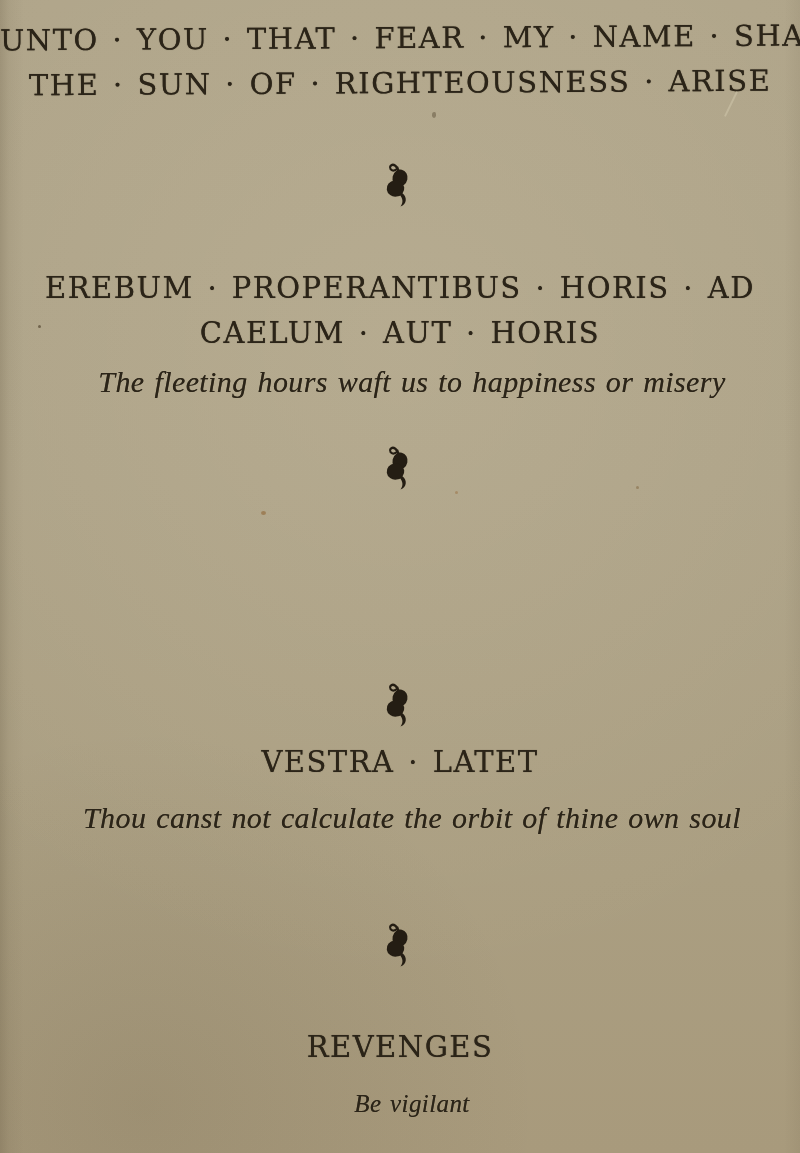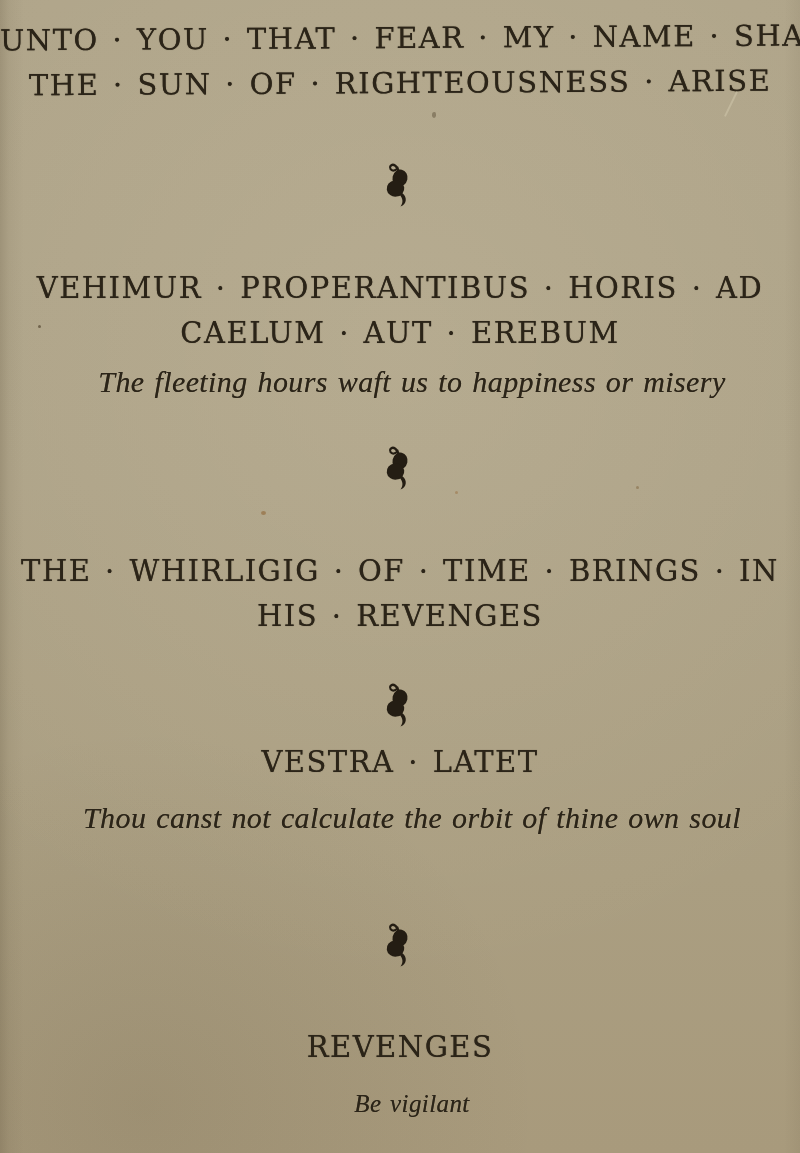--- a/index.html
+++ b/index.html
@@ -89,38 +89,34 @@
   <div class="ornament-row orn-1">
     <svg width="27" height="47" viewBox="0 0 27 47" aria-hidden="true">
       <path d="M15,12 C14,5 9,2 6.5,5 C5,7 7,10 10,9.5 C12,9.2 13,8 13.5,6.5" fill="none" stroke="#241d13" stroke-width="2.2" stroke-linecap="round"></path>
       <ellipse cx="16" cy="17" rx="7.5" ry="8.5" transform="rotate(12 16 17)" fill="#241d13"></ellipse>
       <ellipse cx="11.5" cy="27.5" rx="8.8" ry="8.2" transform="rotate(-8 11.5 27.5)" fill="#241d13"></ellipse>
       <path d="M18,32 C23.5,35.5 23,43.5 16.5,45.5 C19.5,41.5 19,37.5 15.5,33.5 Z" fill="#241d13"></path>
     </svg>
   </div>
 
   <div class="motto-block block-2">
-    <div class="motto-line">VEHIMUR · PROPERANTIBUS · HORIS · AD</div>
-    <div class="motto-line">CAELUM · AUT · EREBUM</div>
+    <div class="motto-line">EREBUM · PROPERANTIBUS · HORIS · AD</div>
+    <div class="motto-line">CAELUM · AUT · HORIS</div>
     <div class="translation">The fleeting hours waft us to happiness or misery</div>
   </div>
 
   <div class="ornament-row orn-2">
     <svg width="27" height="47" viewBox="0 0 27 47" aria-hidden="true">
       <path d="M15,12 C14,5 9,2 6.5,5 C5,7 7,10 10,9.5 C12,9.2 13,8 13.5,6.5" fill="none" stroke="#241d13" stroke-width="2.2" stroke-linecap="round"></path>
       <ellipse cx="16" cy="17" rx="7.5" ry="8.5" transform="rotate(12 16 17)" fill="#241d13"></ellipse>
       <ellipse cx="11.5" cy="27.5" rx="8.8" ry="8.2" transform="rotate(-8 11.5 27.5)" fill="#241d13"></ellipse>
       <path d="M18,32 C23.5,35.5 23,43.5 16.5,45.5 C19.5,41.5 19,37.5 15.5,33.5 Z" fill="#241d13"></path>
     </svg>
   </div>
 
-  <div class="motto-block block-3">
-    <div class="motto-line">THE · WHIRLIGIG · OF · TIME · BRINGS · IN</div>
-    <div class="motto-line">HIS · REVENGES</div>
-  </div>
 
   <div class="ornament-row orn-3">
     <svg width="27" height="47" viewBox="0 0 27 47" aria-hidden="true">
       <path d="M15,12 C14,5 9,2 6.5,5 C5,7 7,10 10,9.5 C12,9.2 13,8 13.5,6.5" fill="none" stroke="#241d13" stroke-width="2.2" stroke-linecap="round"></path>
       <ellipse cx="16" cy="17" rx="7.5" ry="8.5" transform="rotate(12 16 17)" fill="#241d13"></ellipse>
       <ellipse cx="11.5" cy="27.5" rx="8.8" ry="8.2" transform="rotate(-8 11.5 27.5)" fill="#241d13"></ellipse>
       <path d="M18,32 C23.5,35.5 23,43.5 16.5,45.5 C19.5,41.5 19,37.5 15.5,33.5 Z" fill="#241d13"></path>
     </svg>
   </div>
 

